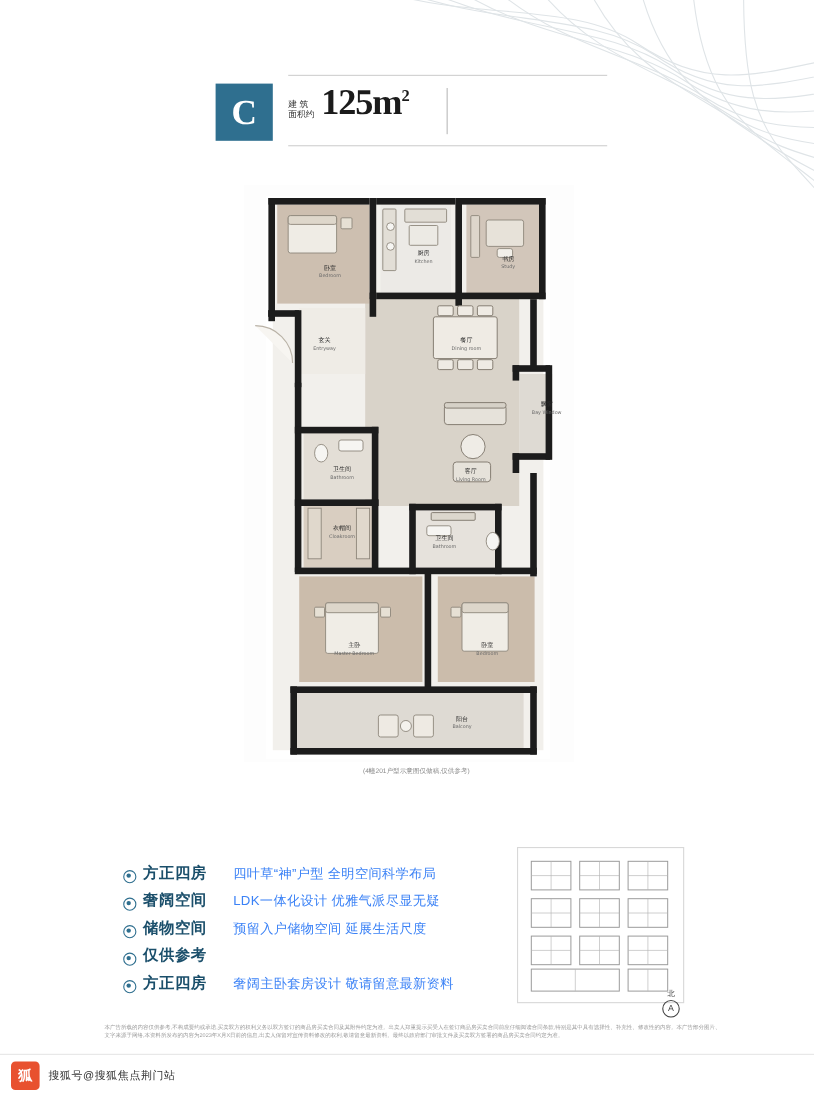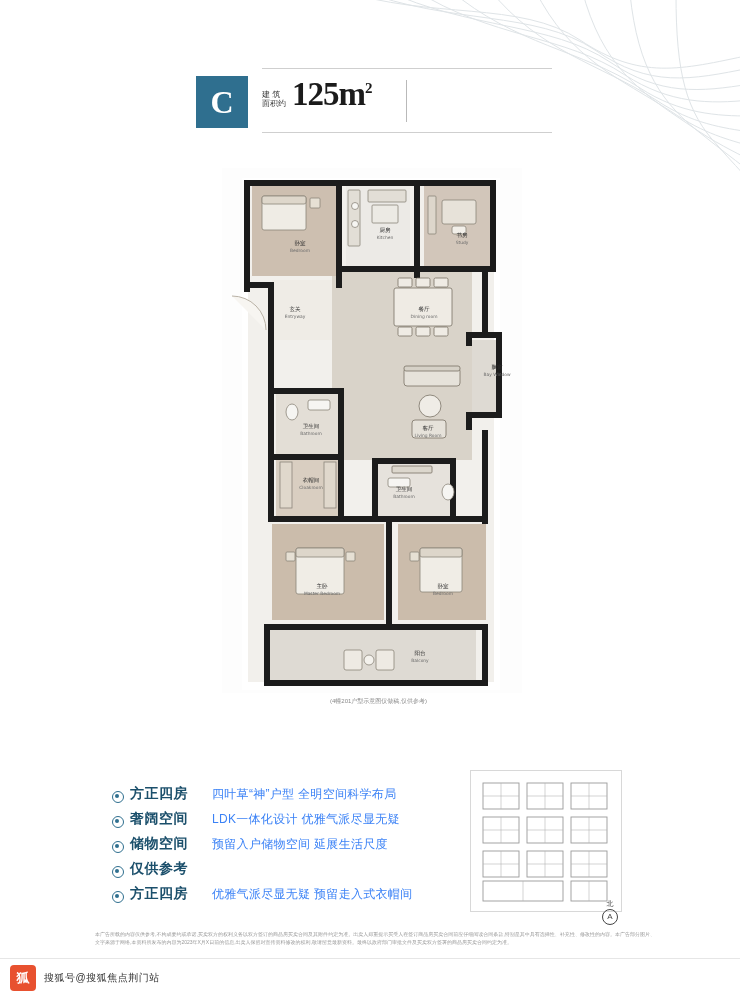--- a/index.html
+++ b/index.html
@@ -344,21 +344,21 @@
     <span class="ftitle">储物空间</span>
     <span class="fdesc">预留入户储物空间 延展生活尺度</span>
   </div>
   <div class="frow">
     <span class="fmark"></span>
     <span class="ftitle">仅供参考</span>
   </div>
   <div class="frow">
     <span class="fmark"></span>
     <span class="ftitle">方正四房</span>
-    <span class="fdesc">优雅气派尽显无疑 预留走入式衣帽间</span>
+    <span class="fdesc">奢阔主卧套房设计 敬请留意最新资料</span>
   </div>
 </div>
 
 <div class="keyplan">
   <svg width="148" height="138" viewBox="0 0 148 138">
     <g stroke="#9a9a9a" stroke-width="0.9" fill="#ffffff">
       <rect x="12" y="12" width="36" height="26"></rect>
       <rect x="56" y="12" width="36" height="26"></rect>
       <rect x="100" y="12" width="36" height="26"></rect>
       <rect x="12" y="46" width="36" height="26"></rect>

